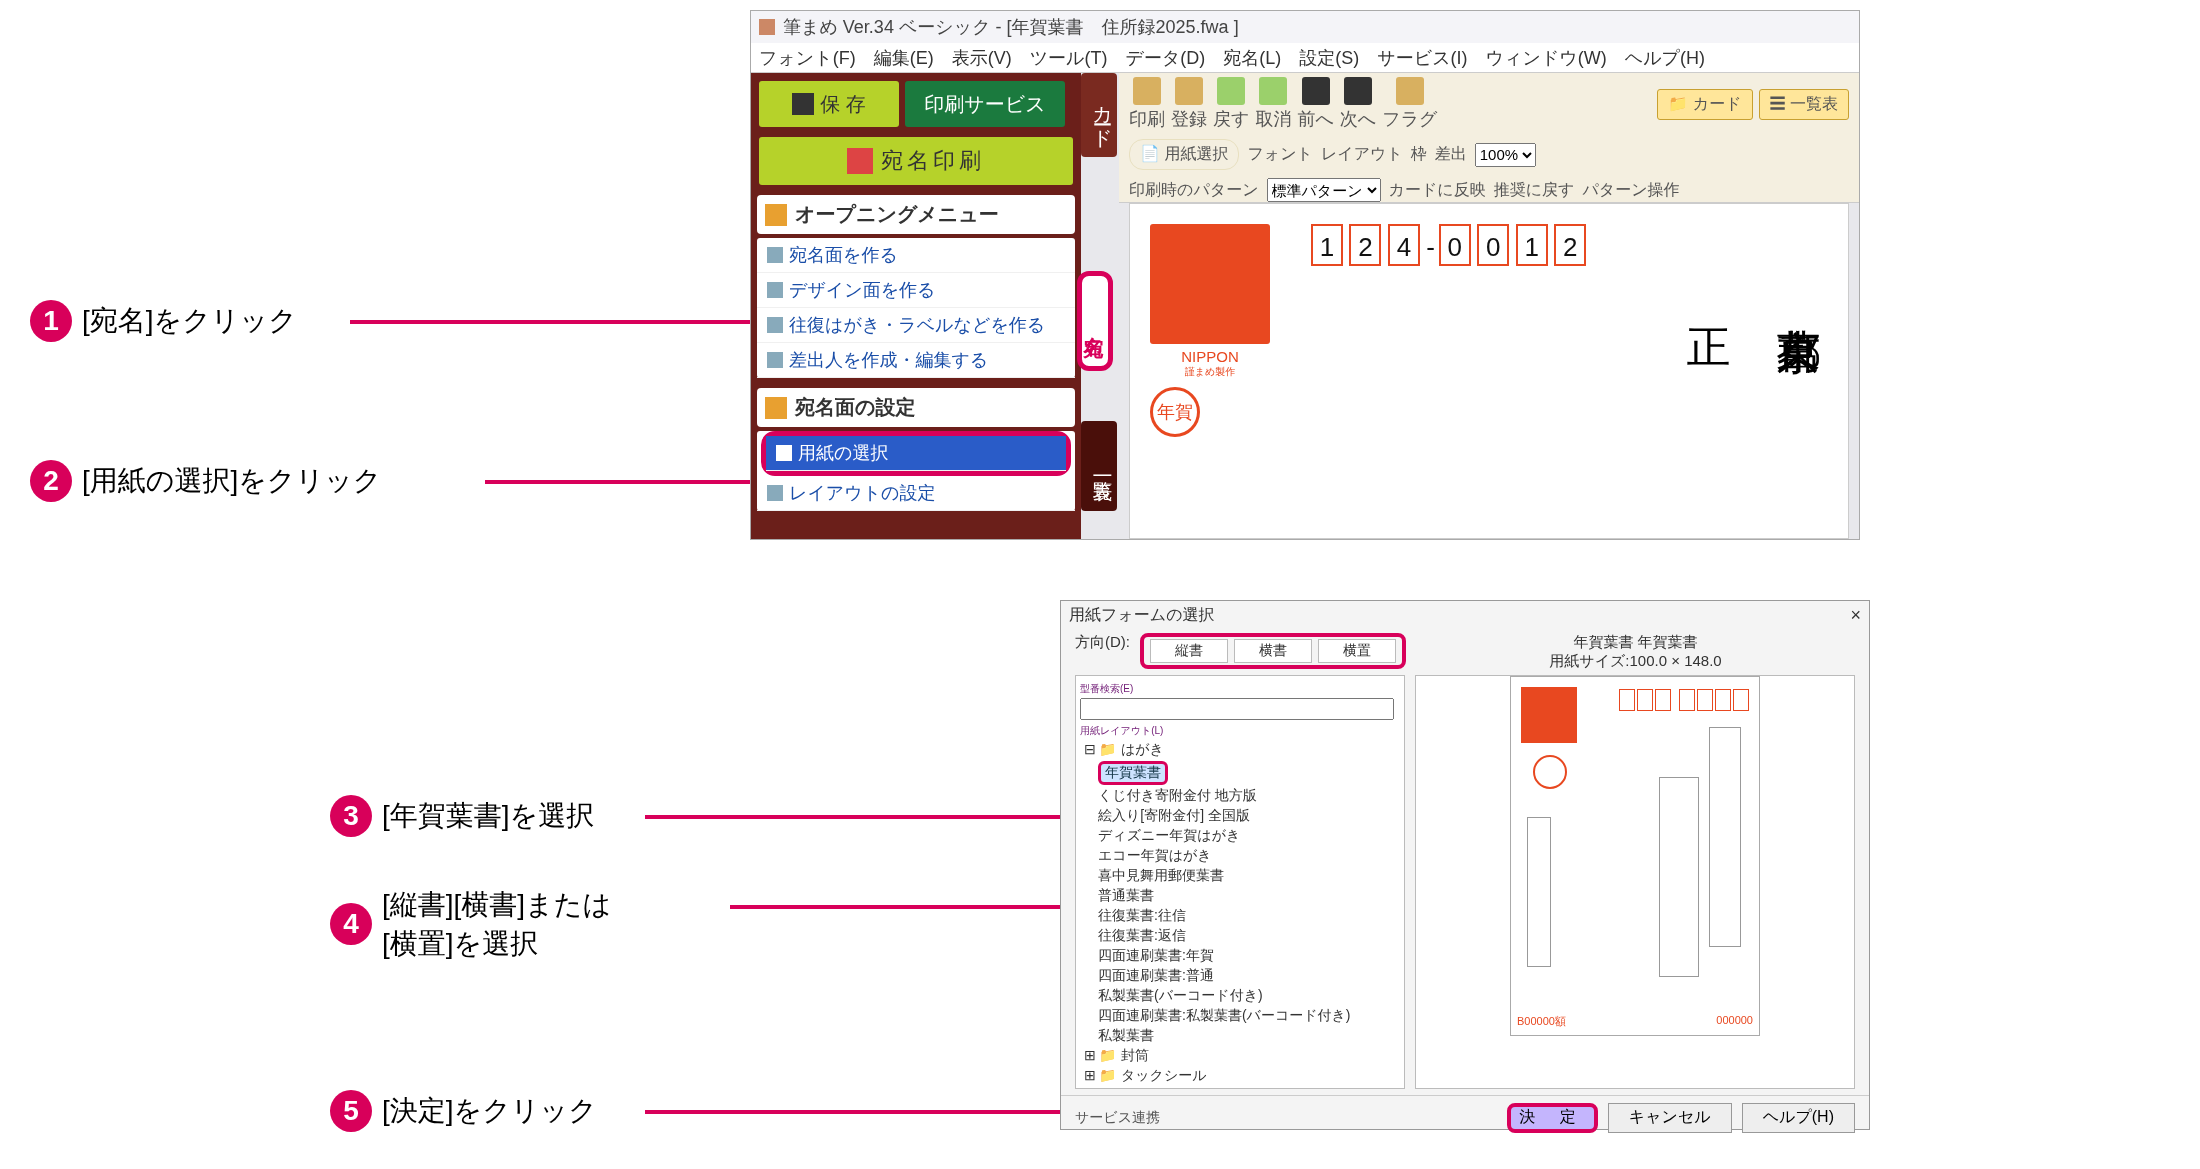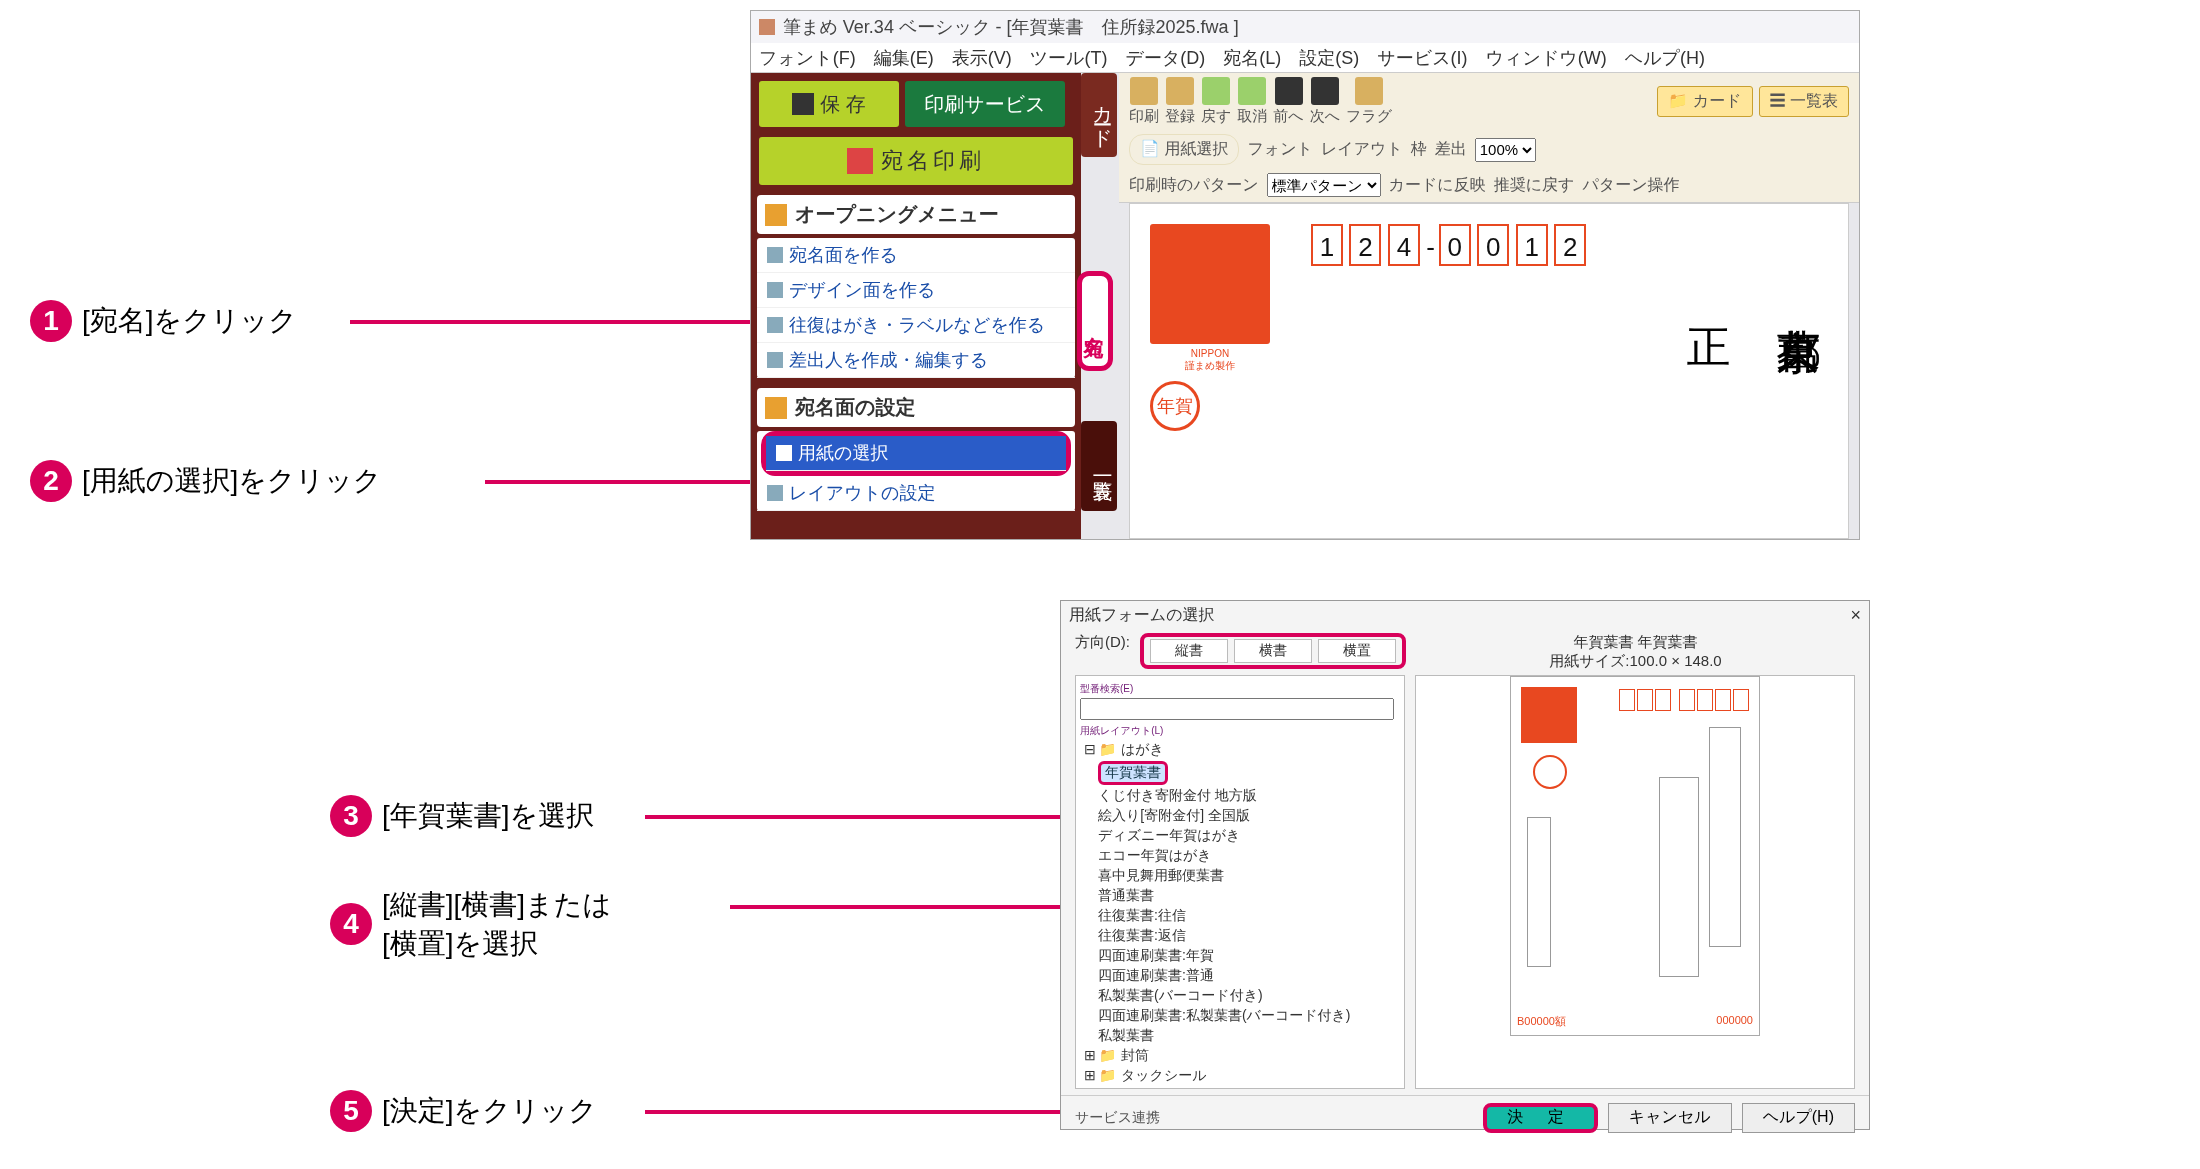--- a/index.html
+++ b/index.html
@@ -132,34 +132,34 @@
   .vtab.card { top: 62px; height:84px; background:#7a2a20;}
   .vtab.atena { top: 260px; height:100px; border:5px solid #d8005a;border-radius:12px;background:#fff;color:#d8005a;font-weight:bold;}
   .vtab.list { top: 410px; height:90px; }
   
   .worktop{
     position:absolute;left:330px;top:62px;right:0;height:130px;
     background:#f4efe0;
     border-bottom:1px solid #ccc;
   }
   .tb-row{display:flex;align-items:center;gap:6px;padding:4px 10px;font-size:16px;color:#555;}
-  .tb-row .tbtn{display:flex;flex-direction:column;align-items:center;gap:2px;font-size:15px;}
+  .tb-row .tbtn{display:flex;flex-direction:column;align-items:center;gap:2px;font-size:18px;}
   .tb-row .tbtn .ic{width:28px;height:28px;background:#d8b060;border-radius:3px;}
   .tb-row .tbtn .ic.arrow{background:#9bd06b;}
   .tb-row .tag{padding:4px 10px;border:1px solid #c8a030;border-radius:3px;background:#ffe69a;}
   .tb-row2{display:flex;align-items:center;gap:8px;padding:4px 10px;font-size:16px;color:#555;}
   .tb-row2 .seg{padding:4px 10px;border:1px solid #e8e0c0;border-radius:14px;}
   .tb-row3{display:flex;align-items:center;gap:8px;padding:4px 10px;font-size:16px;color:#555;}
   .tb-row3 select,.tb-row2 select{font-size:15px;height:24px;}
   .paper{
     position:absolute;left:540px;top:192px;right:10px;bottom:0;
     background:#fff;border:1px solid #ccc;padding:20px;
   }
   .stamp{width:120px;height:120px;background:#e84820;display:inline-block;border-radius:3px;}
-  .nippon{font-size:10px;color:#e84820;text-align:center;}
+  .nippon{font-size:15px;color:#e84820;text-align:center;}
   .nenga-circle{
     width:50px;height:50px;border:3px solid #e84820;border-radius:50%;
     color:#e84820;display:flex;align-items:center;justify-content:center;
     font-size:18px;margin-top:8px;
   }
   .zip span{
     display:inline-block;width:32px;height:42px;border:2px solid #e84820;
     text-align:center;line-height:42px;font-size:26px;color:#111;margin:0 1px;
   }
   .zip span.gap{border:none;width:6px;}
@@ -197,21 +197,21 @@
   .pv-card .bar{position:absolute;border:1px solid #999;background:#fff;}
   .pv-card .foot{position:absolute;bottom:6px;left:6px;right:6px;display:flex;justify-content:space-between;font-size:11px;color:#e84820;}
   .dlg-foot{
     height:44px;display:flex;align-items:center;justify-content:flex-end;
     gap:10px;padding:0 14px;border-top:1px solid #ccc;font-size:16px;
   }
   .dlg-foot .left{margin-right:auto;font-size:14px;color:#555;}
   .dlg-foot button{
     height:30px;padding:0 20px;font-size:16px;background:#eee;border:1px solid #999;
   }
-  .dlg-foot .ok{border:4px solid #d8005a;border-radius:8px;background:#14b8a6;letter-spacing:10px;padding:0 20px;}
+  .dlg-foot .ok{border:4px solid #d8005a;border-radius:8px;background:#c4b5fd;letter-spacing:10px;padding:0 8px;}
 </style>
 </head>
 <body>
 
 <div class="annot" style="left:30px;top:300px">
   <div class="num">1</div>
   <div class="txt">[宛名]をクリック</div>
 </div>
 <div class="connector" style="left:350px;top:320px;width:720px"></div>
 

